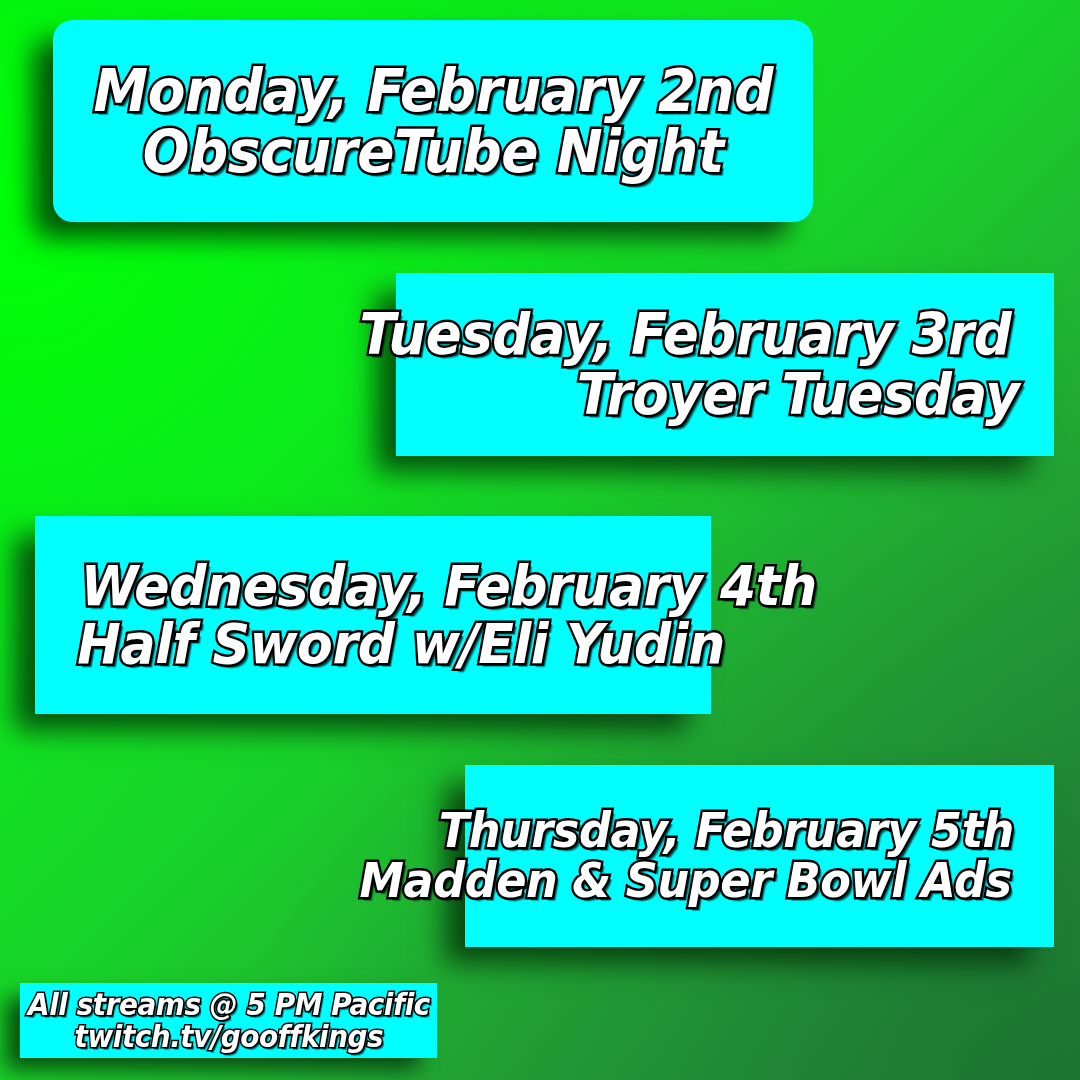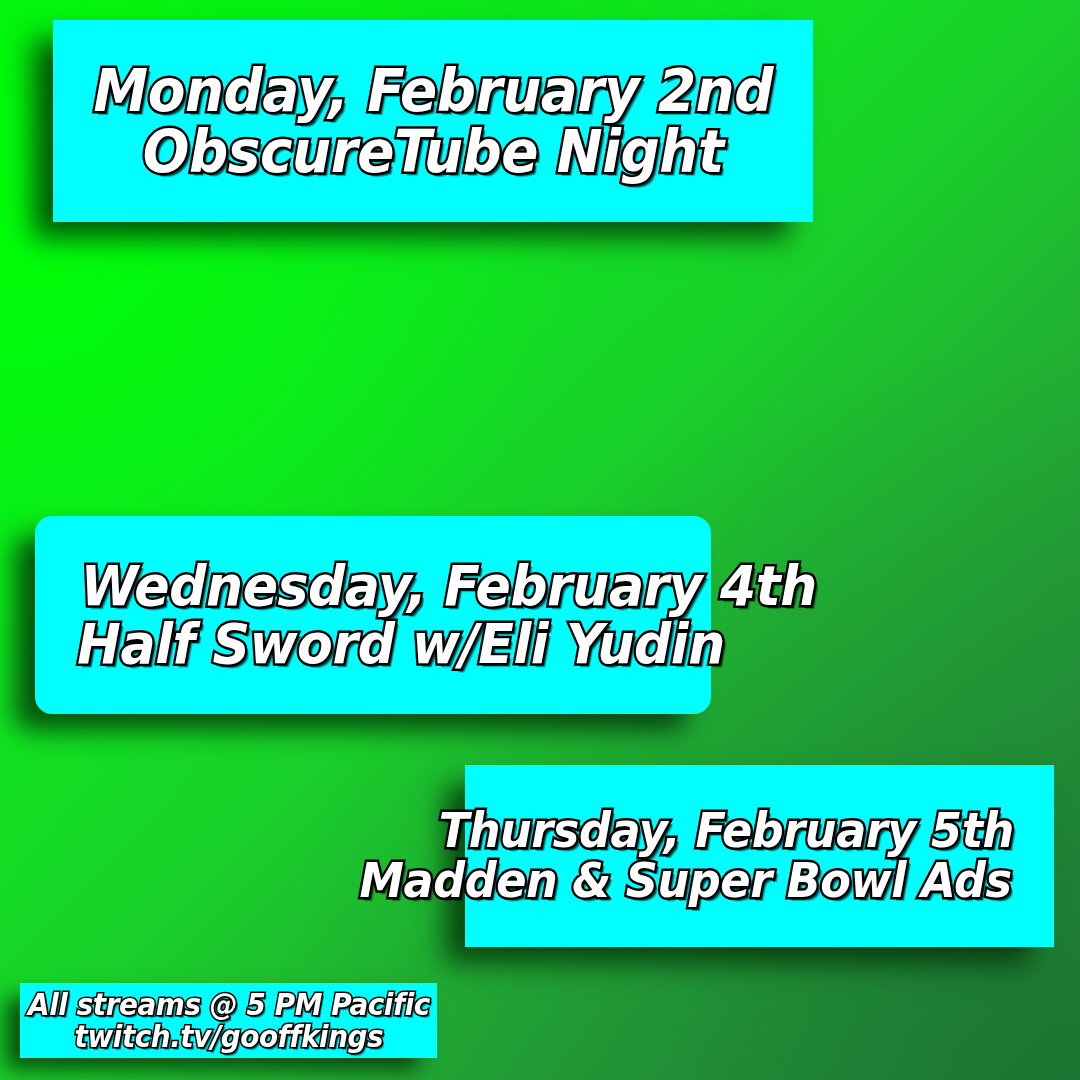--- a/index.html
+++ b/index.html
@@ -78,35 +78,35 @@
        4px 4px 1px rgba(0,0,0,0.35);
     transform: scaleX(0.93);
     transform-origin: center;
   }
 
   
   #card-monday {
     left: 53px; top: 20px; width: 760px; height: 202px;
     align-items: center;
     padding: 12px 14px;
+    border-radius: 20px;
   }
   #card-monday .line { font-size: 59px; }
 
   #card-tuesday {
     left: 396px; top: 273px; width: 658px; height: 183px;
     align-items: flex-end;
     padding: 0 18px 0 14px;
   }
   #card-tuesday .line { font-size: 57px; }
 
   #card-wednesday {
     left: 35px; top: 516px; width: 676px; height: 198px;
     align-items: flex-start;
     padding: 0 14px 0 18px;
-    border-radius: 17px;
   }
   #card-wednesday .line { font-size: 56px; }
 
   #card-thursday {
     left: 465px; top: 765px; width: 589px; height: 182px;
     align-items: flex-end;
     padding: 0 18px 0 23px;
   }
   #card-thursday .line { font-size: 48px; }
 
@@ -131,20 +131,24 @@
 
   <div id="bg-base"></div>
   <div id="bg-glow"></div>
   <div id="bg-shade"></div>
 
   <div class="card" id="card-monday">
     <div class="line">Monday, February 2nd</div>
     <div class="line">ObscureTube Night</div>
   </div>
 
+  <div class="card" id="card-tuesday">
+    <div class="line">Tuesday, February 3rd</div>
+    <div class="line">Troyer Tuesday</div>
+  </div>
 
   <div class="card" id="card-wednesday">
     <div class="line">Wednesday, February 4th</div>
     <div class="line">Half Sword w/Eli Yudin</div>
   </div>
 
   <div class="card" id="card-thursday">
     <div class="line">Thursday, February 5th</div>
     <div class="line">Madden &amp; Super Bowl Ads</div>
   </div>

